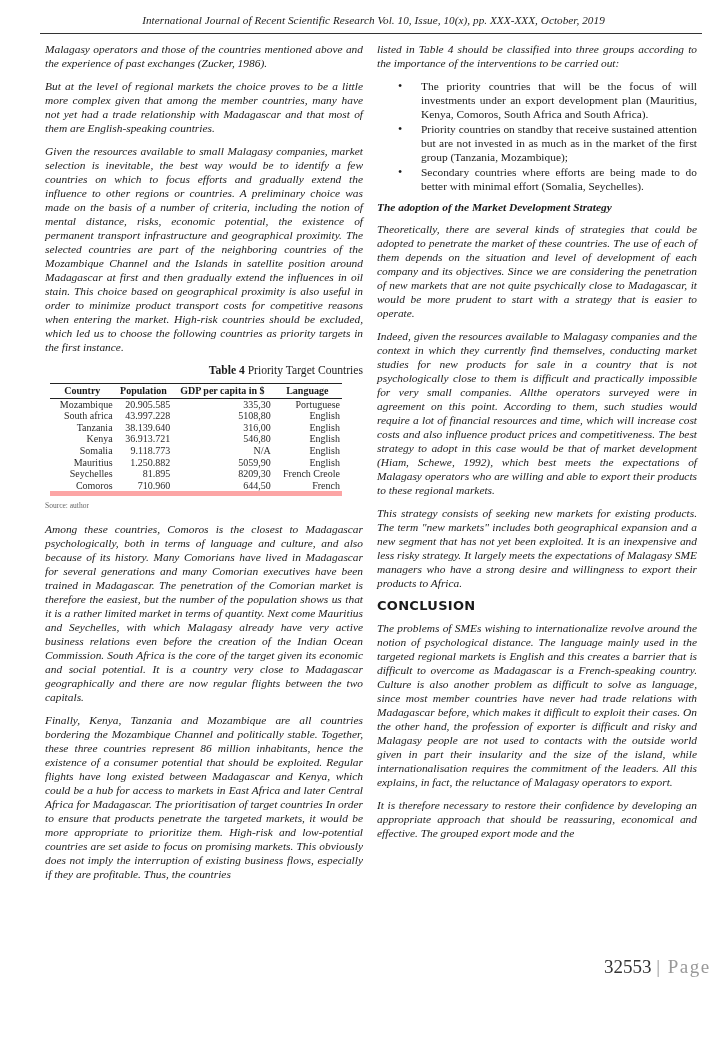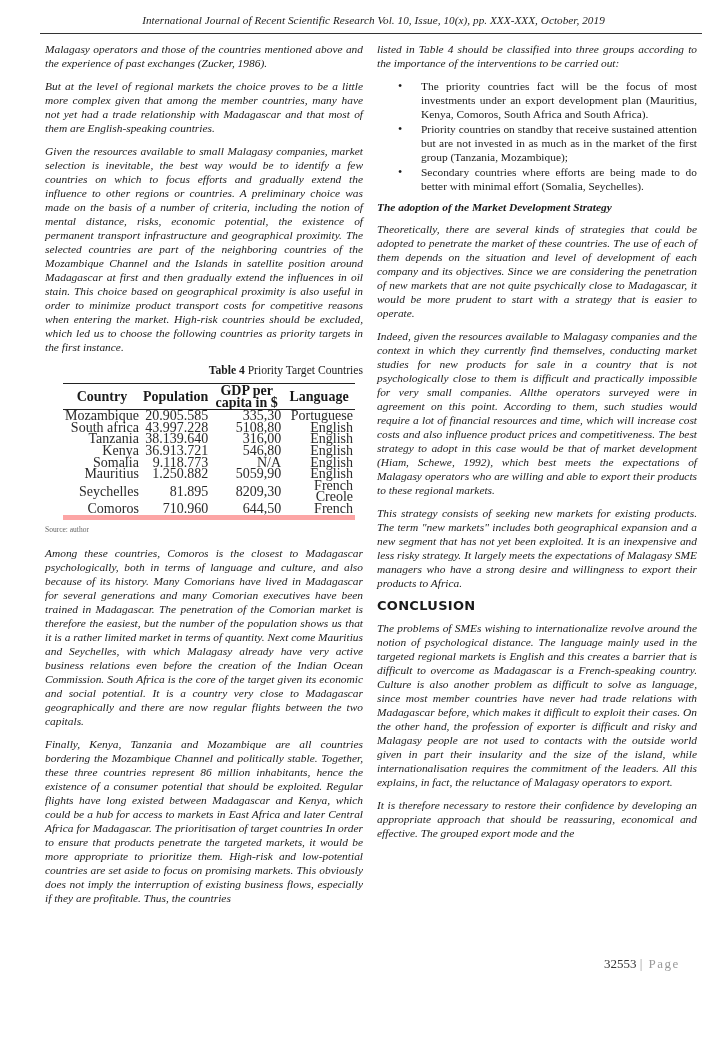--- a/index.html
+++ b/index.html
@@ -9,34 +9,34 @@
             font-style: italic; font-size: 11.2px; color: #222; letter-spacing: 0.05px; }
   .header-rule { position: absolute; top: 33px; left: 40px; width: 662px; height: 1px;
                  background: #333; }
   .col { position: absolute; top: 42px; width: 318px; font-size: 11.4px; line-height: 14px;
          text-align: justify; }
   .col.left { left: 45px; }
   .col.right { left: 377px; width: 320px; }
   .col p { margin: 0 0 9px 0; font-style: italic; }
   .table-caption { text-align: right; font-size: 11.6px; margin: 10px 0 5px 0; }
   .table-caption b { font-weight: bold; }
-  table.data { width: 292px; margin-left: 18px; border-collapse: collapse; font-size: 14px;
+  table.data { width: 292px; margin-left: 5px; border-collapse: collapse; font-size: 10px;
                line-height: 11.6px; }
   table.data th { font-weight: bold; border-top: 1px solid #222; border-bottom: 1px solid #222;
                   padding: 1px 2px; text-align: center; }
   table.data td { padding: 0 2px; text-align: right; color: #2a2a2a; }
   table.data tr:last-child td { border-bottom: 5px solid #fca5a5; }
   .source { font-size: 7.5px; color: #666; margin: 3px 0 9px 0; }
   ul.bullets { margin: 0 0 7px 0; padding-left: 44px; list-style: none; }
   ul.bullets li { position: relative; margin-bottom: 1px; }
   ul.bullets li::before { content: "\2022"; position: absolute; left: -23px; top: 0; font-size: 12px; }
   .subhead { font-style: italic; font-weight: bold; margin: 0 0 8px 0; font-size: 11.4px; }
   .section-title { font-family: "DejaVu Sans", sans-serif; font-weight: bold; font-size: 13px;
                    letter-spacing: 0.3px; margin: 2px 0 8px 0; }
-  .footer-page { position: absolute; top: 956px; left: 604px; font-size: 13px; color: #333; }
+  .footer-page { position: absolute; top: 956px; left: 604px; font-size: 19px; color: #333; }
   .footer-page .pg { color: #999; letter-spacing: 1.5px; }
 </style>
 </head>
 <body>
 
 <div class="header">International Journal of Recent Scientific Research Vol. 10, Issue, 10(x), pp. XXX-XXX, October, 2019</div>
 <div class="header-rule"></div>
 
 <div class="col left">
   <p>Malagasy operators and those of the countries mentioned above and the experience of past exchanges (Zucker, 1986).</p>
@@ -108,21 +108,21 @@
   </table>
   <div class="source">Source: author</div>
 
   <p>Among these countries, Comoros is the closest to Madagascar psychologically, both in terms of language and culture, and also because of its history. Many Comorians have lived in Madagascar for several generations and many Comorian executives have been trained in Madagascar. The penetration of the Comorian market is therefore the easiest, but the number of the population shows us that it is a rather limited market in terms of quantity. Next come Mauritius and Seychelles, with which Malagasy already have very active business relations even before the creation of the Indian Ocean Commission. South Africa is the core of the target given its economic and social potential. It is a country very close to Madagascar geographically and there are now regular flights between the two capitals.</p>
   <p>Finally, Kenya, Tanzania and Mozambique are all countries bordering the Mozambique Channel and politically stable. Together, these three countries represent 86 million inhabitants, hence the existence of a consumer potential that should be exploited. Regular flights have long existed between Madagascar and Kenya, which could be a hub for access to markets in East Africa and later Central Africa for Madagascar. The prioritisation of target countries In order to ensure that products penetrate the targeted markets, it would be more appropriate to prioritize them. High-risk and low-potential countries are set aside to focus on promising markets. This obviously does not imply the interruption of existing business flows, especially if they are profitable.  Thus, the countries</p>
 </div>
 
 <div class="col right">
   <p>listed in Table 4 should be classified into three groups according to the importance of the interventions to be carried out:</p>
   <ul class="bullets">
-    <li>The priority countries fact will be the focus of most investments under an export development plan (Mauritius, Kenya, Comoros, South Africa and South Africa).</li>
+    <li>The priority countries that will be the focus of will investments under an export development plan (Mauritius, Kenya, Comoros, South Africa and South Africa).</li>
     <li>Priority countries on standby that receive sustained attention but are not invested in as much as in the market of the first group (Tanzania, Mozambique);</li>
     <li>Secondary countries where efforts are being made to do better with minimal effort (Somalia, Seychelles).</li>
   </ul>
   <div class="subhead">The adoption of the Market Development Strategy</div>
   <p>Theoretically, there are several kinds of strategies that could be adopted to penetrate the market of these countries. The use of each of them depends on the situation and level of development of each company and its objectives. Since we are considering the penetration of new markets that are not quite psychically close to Madagascar, it would be more prudent to start with a strategy that is easier to operate.</p>
   <p>Indeed, given the resources available to Malagasy companies and the context in which they currently find themselves, conducting market studies for new products for sale in a country that is not psychologically close to them is difficult and practically impossible for very small companies. Allthe operators surveyed were in agreement on this point. According to them, such studies would require a lot of financial resources and time, which will increase cost costs and also influence product prices and competitiveness. The best strategy to adopt in this case would be that of market development (Hiam, Schewe, 1992), which best meets the expectations of Malagasy operators who are willing and able to export their products to these regional markets.</p>
   <p>This strategy consists of seeking new markets for existing products. The term "new markets" includes both geographical expansion and a new segment that has not yet been exploited. It is an inexpensive and less risky strategy. It largely meets the expectations of Malagasy SME managers who have a strong desire and willingness to export their products to Africa.</p>
   <div class="section-title">CONCLUSION</div>
   <p>The problems of SMEs wishing to internationalize revolve around the notion of psychological distance. The language mainly used in the targeted regional markets is English and this creates a barrier that is difficult to overcome as Madagascar is a French-speaking country. Culture is also another problem as difficult to solve as language, since most member countries have never had trade relations with Madagascar before, which makes it difficult to exploit their cases. On the other hand, the profession of exporter is difficult and risky and Malagasy people are not used to contacts with the outside world given in part their insularity and the size of the island, while internationalisation requires the commitment of the leaders. All this explains, in fact, the reluctance of Malagasy operators to export.</p>
   <p>It is therefore necessary to restore their confidence by developing an appropriate approach that should be reassuring, economical and effective. The grouped export mode and the</p>

